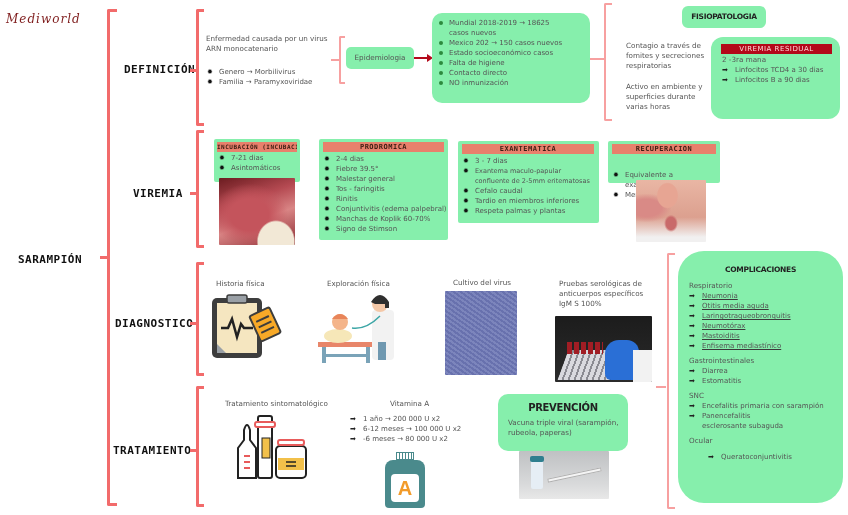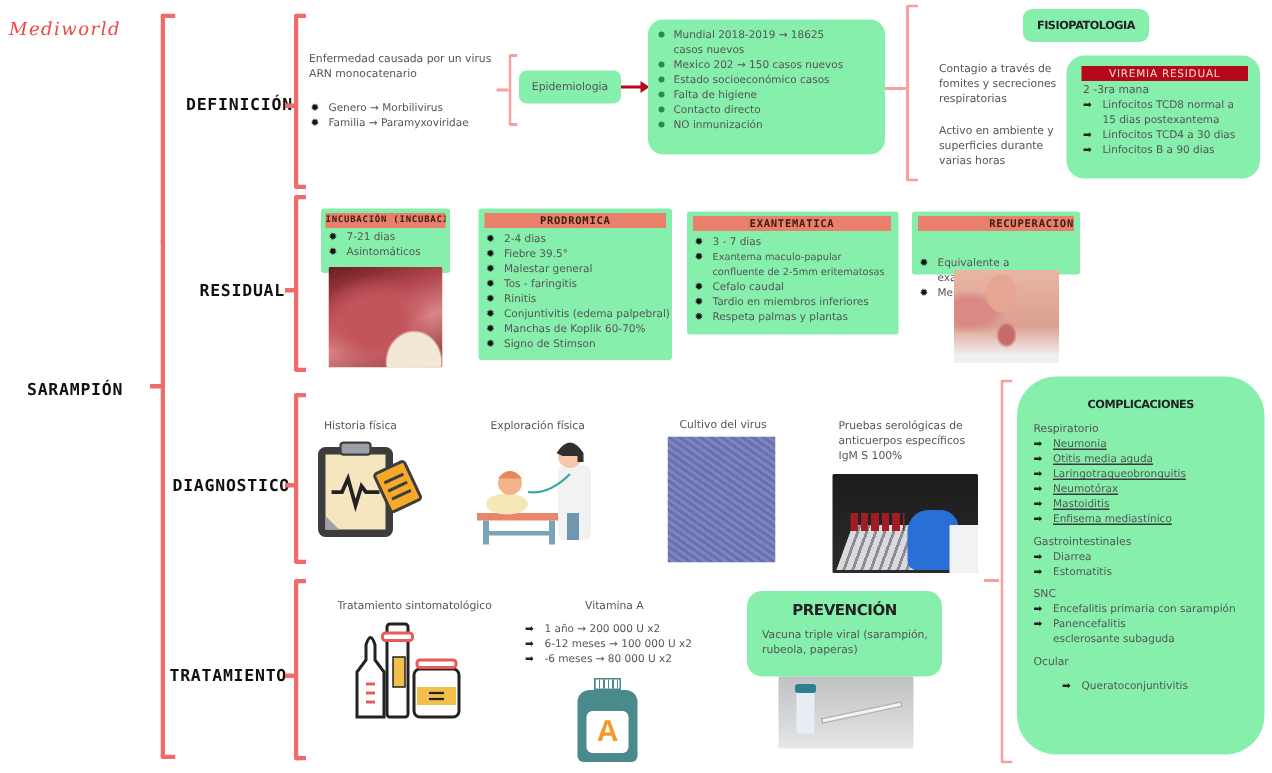--- a/index.html
+++ b/index.html
@@ -19,21 +19,21 @@
   li.dot::before { content: "\2739"; position: absolute; left: 1px; top: 0; font-size: 7px; color: #111; }
   li.gdot::before { content: ""; position: absolute; left: 3px; top: 3px; width: 4px; height: 4px; border-radius: 50%; background: #2d8a3e; }
   li.arr::before { content: "\27A1"; position: absolute; left: 0; top: 0; font-size: 7px; color: #222; }
   .hdr { background: #e8806c; color: #3b1c12; font-family: "DejaVu Sans Mono", monospace; font-size: 7px; font-weight: bold; text-align: center; line-height: 10px; letter-spacing: 0.5px; }
   .hdr.dark { background: #b3091a; color: #ffd9d9; font-family: "DejaVu Sans", sans-serif; font-weight: normal; }
   .photo { position: absolute; border-radius: 1px; overflow: hidden; }
 </style>
 </head>
 <body>
 
-<div class="abs" style="left:6px;top:12px;font-family:'DejaVu Serif',serif;font-style:italic;font-size:12px;color:#ef4444;letter-spacing:1px;">Mediworld</div>
+<div class="abs" style="left:6px;top:12px;font-family:'DejaVu Serif',serif;font-style:italic;font-size:12px;color:#7f1d1d;letter-spacing:1px;">Mediworld</div>
 
 <div class="abs title" style="left:18px;top:253px;">SARAMPIÓN</div>
 <div class="tick" style="left:100px;top:256px;width:10px;"></div>
 <div class="brk" style="left:107px;top:9px;width:10px;height:153px;border-bottom:none;border-radius:2px 0 0 0;"></div>
 <div class="brk" style="left:107px;top:160px;width:10px;height:346px;border-top:none;border-radius:0 0 0 2px;"></div>
 
 <div class="abs title" style="left:124px;top:63px;">DEFINICIÓN</div>
 <div class="tick" style="left:190px;top:69px;width:8px;"></div>
 <div class="brk" style="left:196px;top:9px;width:8px;height:117px;"></div>
 
@@ -67,27 +67,26 @@
 <div class="box" style="left:682px;top:6px;width:84px;height:22px;border-radius:6px;">
   <div style="text-align:center;line-height:22px;font-size:7.5px;color:#222;font-weight:bold;letter-spacing:-0.3px;">FISIOPATOLOGIA</div>
 </div>
 <div class="abs txt" style="left:626px;top:41px;width:84px;">Contagio a través de fomites y secreciones respiratorias</div>
 <div class="abs txt" style="left:626px;top:82px;width:84px;">Activo en ambiente y superficies durante varias horas</div>
 
 <div class="box" style="left:711px;top:37px;width:129px;height:82px;border-radius:12px;">
   <div class="hdr dark" style="margin:7px 8px 0 10px;">VIREMIA RESIDUAL</div>
   <div class="txt" style="margin:1px 0 0 11px;">2 -3ra mana</div>
   <ul style="margin:0 0 0 11px;width:110px;">
-    <li class="arr">Linfocitos TCD8 normal a 15 dias postexantema</li>
     <li class="arr">Linfocitos TCD4 a 30 dias</li>
     <li class="arr">Linfocitos B a 90 dias</li>
   </ul>
 </div>
 
-<div class="abs title" style="left:133px;top:187px;">RESIDUAL</div>
+<div class="abs title" style="left:133px;top:187px;">VIREMIA</div>
 <div class="tick" style="left:190px;top:192px;width:8px;"></div>
 <div class="brk" style="left:196px;top:130px;width:8px;height:118px;"></div>
 
 <div class="box sq" style="left:214px;top:139px;width:86px;height:43px;">
   <div class="hdr" style="margin:3px 3px 0 3px;font-size:6px;overflow:hidden;white-space:nowrap;">INCUBACIÓN (INCUBACIÓN)</div>
   <ul style="margin:1px 0 0 4px;">
     <li class="dot">7-21 dias</li>
     <li class="dot">Asintomáticos</li>
   </ul>
 </div>
@@ -112,21 +111,21 @@
   <ul style="margin:2px 0 0 4px;width:134px;">
     <li class="dot">3 - 7 dias</li>
     <li class="dot" style="font-size:6.5px;">Exantema maculo-papular confluente de 2-5mm eritematosas</li>
     <li class="dot">Cefalo caudal</li>
     <li class="dot">Tardio en miembros inferiores</li>
     <li class="dot">Respeta palmas y plantas</li>
   </ul>
 </div>
 
 <div class="box sq" style="left:608px;top:141px;width:112px;height:42px;">
-  <div class="hdr" style="margin:3px 4px 16px 4px;text-align:right;">RECUPERACION</div>
+  <div class="hdr" style="margin:3px 4px 16px 4px;">RECUPERACION</div>
   <ul style="margin:2px 0 0 4px;">
     <li class="dot">Equivalente a exantemática</li>
     <li class="dot">Memoria e inmunidad</li>
   </ul>
 </div>
 <div class="photo" style="left:636px;top:180px;width:70px;height:62px;background:radial-gradient(ellipse at 45% 25%, #e7a593 0 18%, transparent 20%), radial-gradient(ellipse at 50% 70%, #c96a6a 0 10%, transparent 14%), radial-gradient(ellipse at 15% 45%, #d98a86 0 18%, transparent 30%), linear-gradient(180deg,#e9b6a4 0%,#dca08f 60%,#f1f0f0 92%);"></div>
 
 <div class="abs title" style="left:115px;top:317px;">DIAGNOSTICO</div>
 <div class="tick" style="left:190px;top:322px;width:8px;"></div>
 <div class="brk" style="left:196px;top:262px;width:8px;height:114px;"></div>

